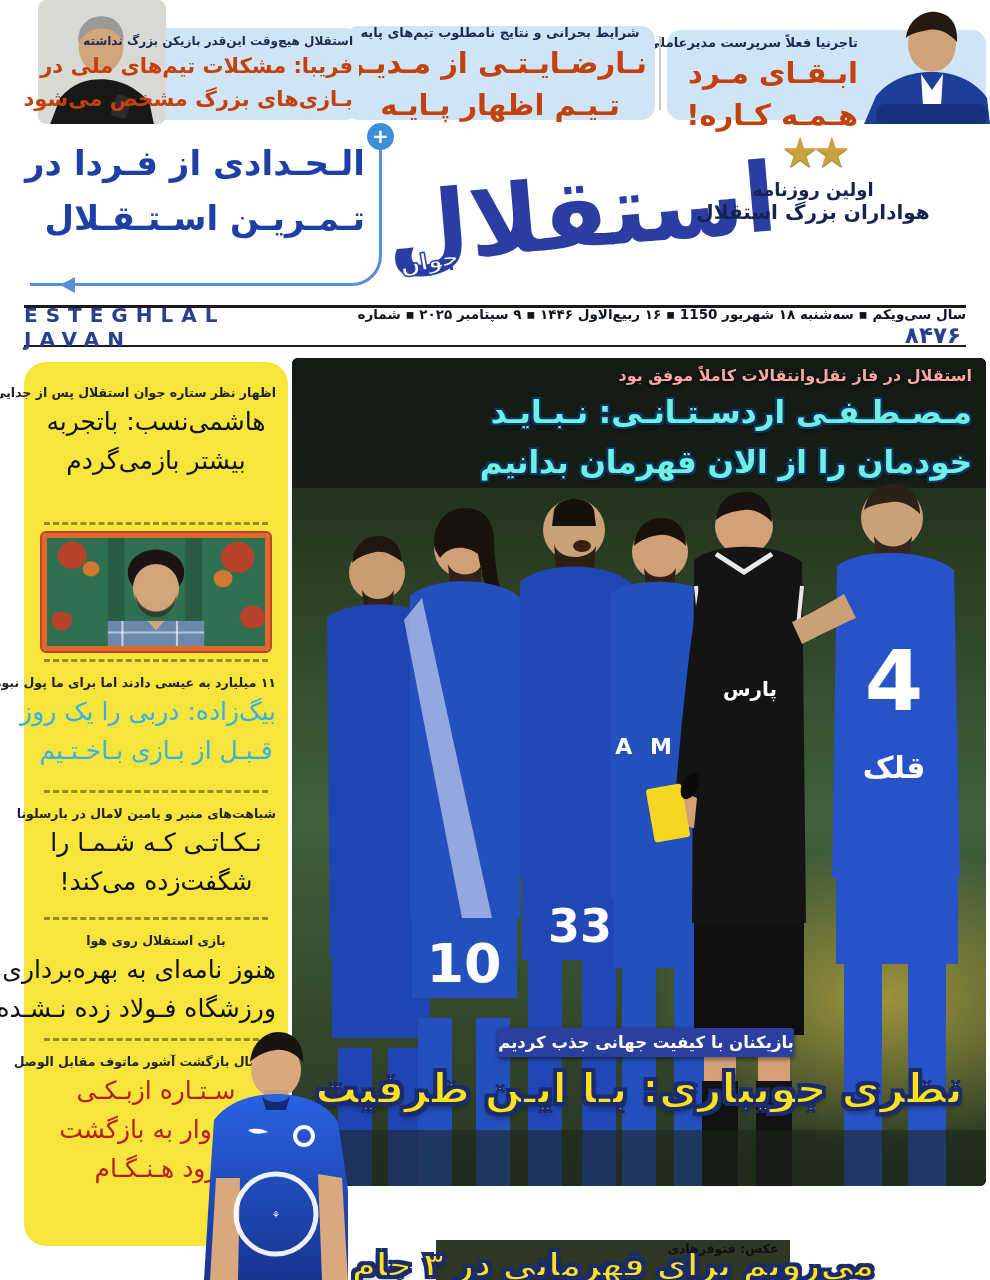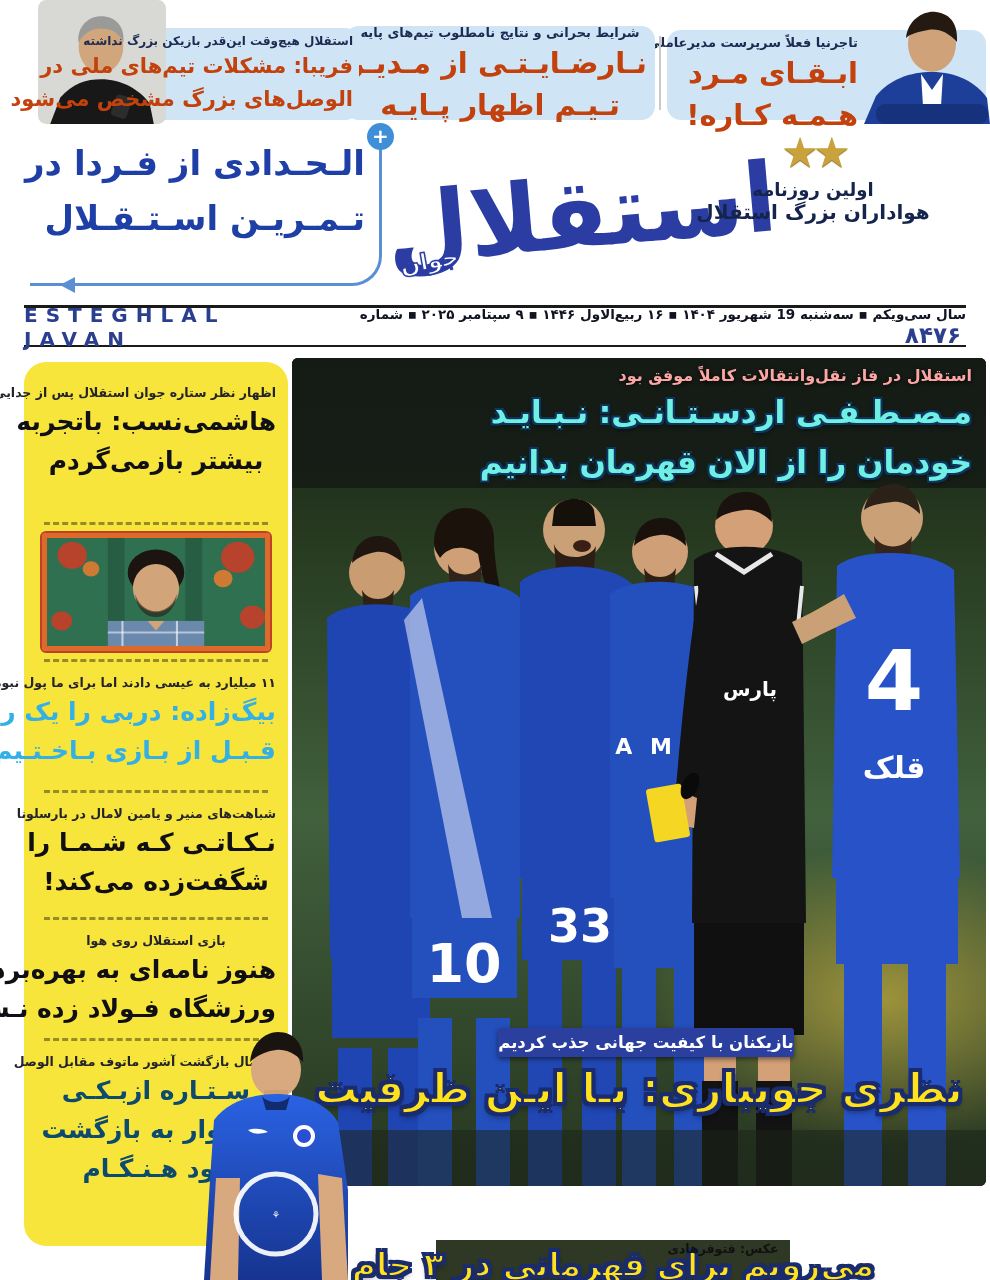--- a/index.html
+++ b/index.html
@@ -59,23 +59,23 @@
           display:flex; align-items:center; justify-content:space-between; }
   .dl-fa { font-size:13.5px; font-weight:bold; color:#101320; }
   .dl-issue { font-size:23px; font-weight:bold; color:#2b3f8f; margin-right:5px; }
   .dl-en { font-size:20px; font-weight:bold; color:#2b3f8f; letter-spacing:8px; direction:ltr; }
 
   
   .sidebar { position:absolute; left:24px; top:362px; width:264px; height:884px;
           background:#f7e53b; border-radius:22px; }
   .sb-item { padding:12px 12px 10px; text-align:center; }
   .sb-kick { font-size:12.5px; font-weight:bold; color:#23232b; line-height:1.5; white-space:nowrap; }
-  .sb-h { font-size:25px; font-weight:bold; color:#0f0f15; line-height:1.55; white-space:nowrap; }
+  .sb-h { font-size:25px; font-weight:normal; color:#0f0f15; line-height:1.55; white-space:nowrap; }
   .sb-h.blue { color:#33b1e6; }
-  .sb-h.navy { color:#0c4a6e; }
+  .sb-h.navy { color:#b91c1c; }
   .sb-sep { border-top:3px dashed rgba(70,65,25,.55); margin:0 20px; }
   .sb-photo { margin:8px 18px; height:118px; border:5px solid #dd6a2b; outline:2px solid #bf4129;
           border-radius:4px; overflow:hidden; background:#2f7050; }
   .sb-photo svg { display:block; width:100%; height:100%; }
 
   
   .photo { position:absolute; left:292px; top:358px; width:694px; height:828px;
           border-radius:6px; overflow:hidden; background:#27341f; }
   .photo svg.scene { position:absolute; inset:0; width:100%; height:100%; }
   .ph-topkick { position:absolute; top:8px; right:14px; font-size:16px; font-weight:bold; color:#fca5a5;
@@ -148,21 +148,21 @@
           <rect x="0" y="0" width="126" height="122" rx="8" fill="#d8d8d4"></rect>
           <ellipse cx="62" cy="46" rx="22" ry="26" fill="#d2a67c"></ellipse>
           <path d="M40,42 C38,26 50,16 62,16 C76,16 86,26 84,42 C80,32 72,28 62,28 C52,28 44,34 40,42 Z" fill="#9a9a98"></path>
           <path d="M12,122 L22,96 C34,82 48,78 62,78 C82,78 100,88 110,102 L114,122 Z" fill="#181818"></path>
           <rect x="74" y="94" width="16" height="22" rx="4" fill="#2c2c2c" transform="rotate(18 82 105)"></rect>
         </svg>
       </div>
       <div class="ttext">
         <div class="tkick">استقلال هیچ‌وقت این‌قدر بازیکن بزرگ نداشته</div>
         <div class="thead">فریبا: مشکلات تیم‌های ملی در</div>
-        <div class="thead">الوصل‌های بزرگ مشخص می‌شود</div>
+        <div class="thead">بـازی‌های بزرگ مشخص می‌شود</div>
       </div>
     </article>
   </header>
 
   <section class="masthead">
 
     <div class="lead">
       <div class="plus-badge">+</div>
       <div class="lead-h">الـحـدادی از فـردا در</div>
       <div class="lead-h">تـمـریـن اسـتـقـلال</div>
@@ -176,21 +176,21 @@
 
     <div class="brandcol">
       <div class="stars">★★</div>
       <div class="tag1">اولین روزنامه</div>
       <div class="tag2">هواداران بزرگ استقلال</div>
     </div>
   </section>
 
   <div class="dateline">
     <div class="dl-fa">
-      <span>سال سی‌ویکم ▪ سه‌شنبه 19 شهریور ۱۴۰۴ ▪ ۱۶ ربیع‌الاول ۱۴۴۶ ▪ ۹ سپتامبر ۲۰۲۵ ▪ شماره</span>
+      <span>سال سی‌ویکم ▪ سه‌شنبه ۱۸ شهریور 1150 ▪ ۱۶ ربیع‌الاول ۱۴۴۶ ▪ ۹ سپتامبر ۲۰۲۵ ▪ شماره</span>
       <span class="dl-issue">۸۴۷۶</span>
     </div>
     <div class="dl-en">ESTEGHLAL JAVAN</div>
   </div>
 
   <aside class="sidebar">
 
     <div class="sb-item" style="padding-top:22px; min-height:160px">
       <div class="sb-kick">اظهار نظر ستاره جوان استقلال پس از جدایی</div>
       <div class="sb-h">هاشمی‌نسب: باتجربه</div>

